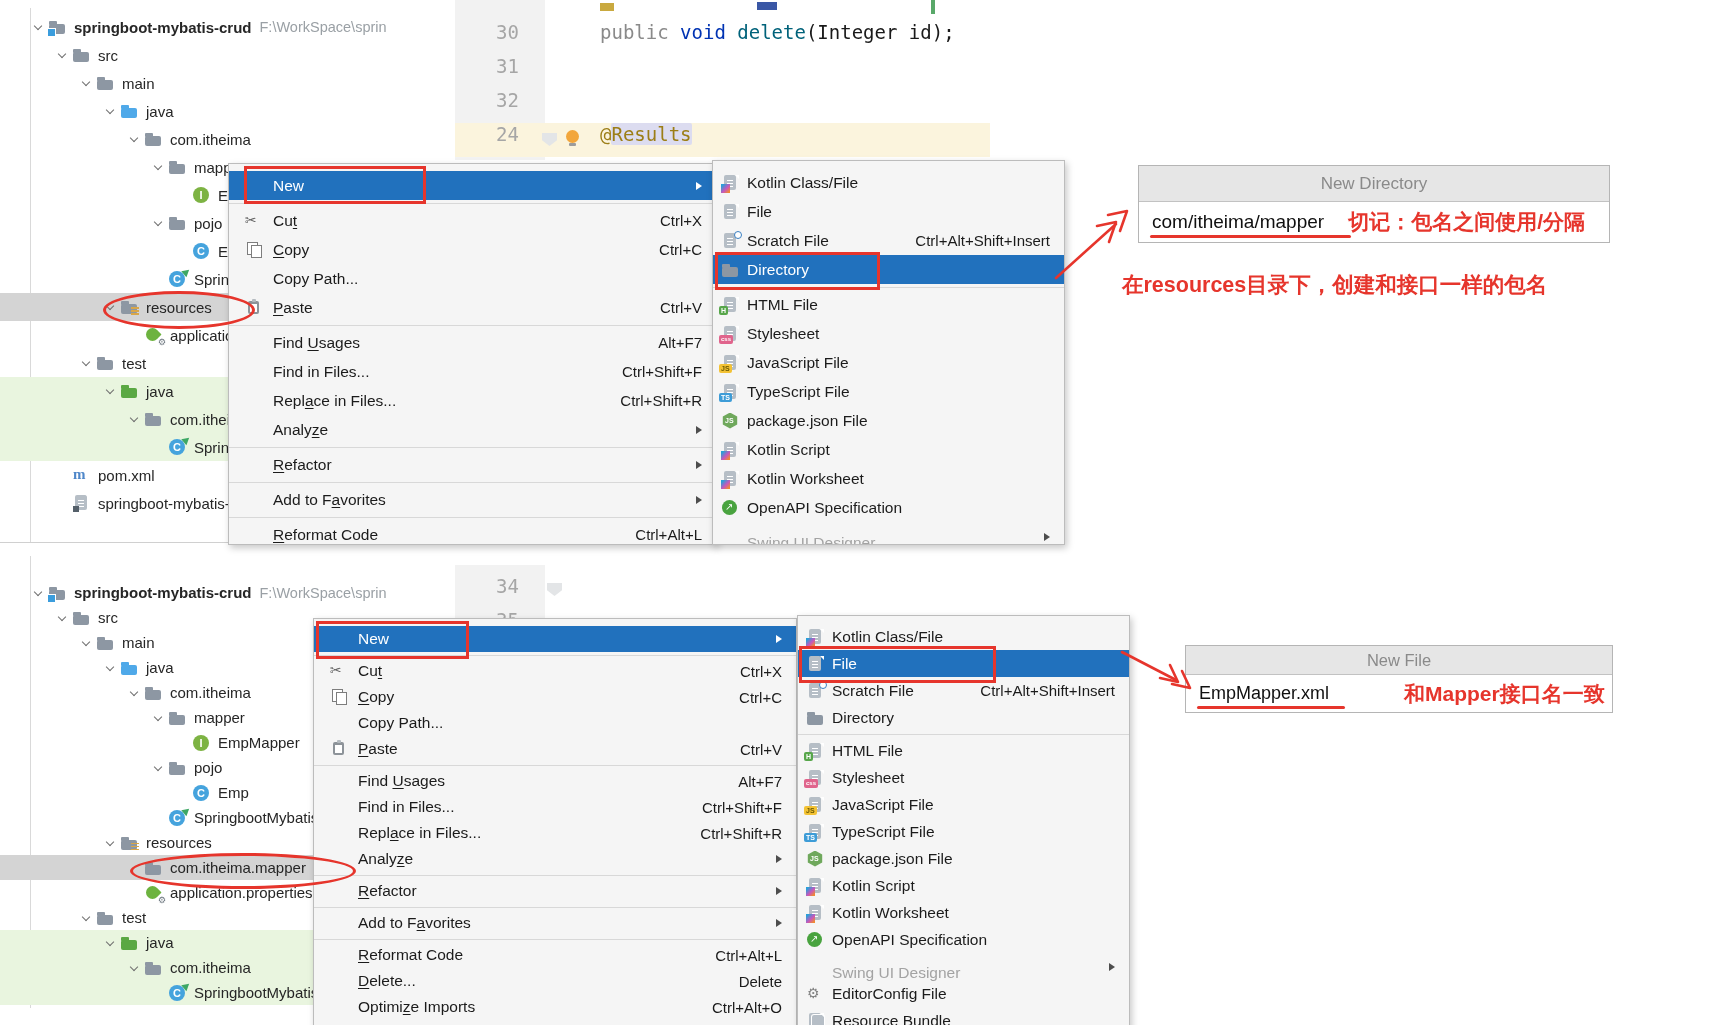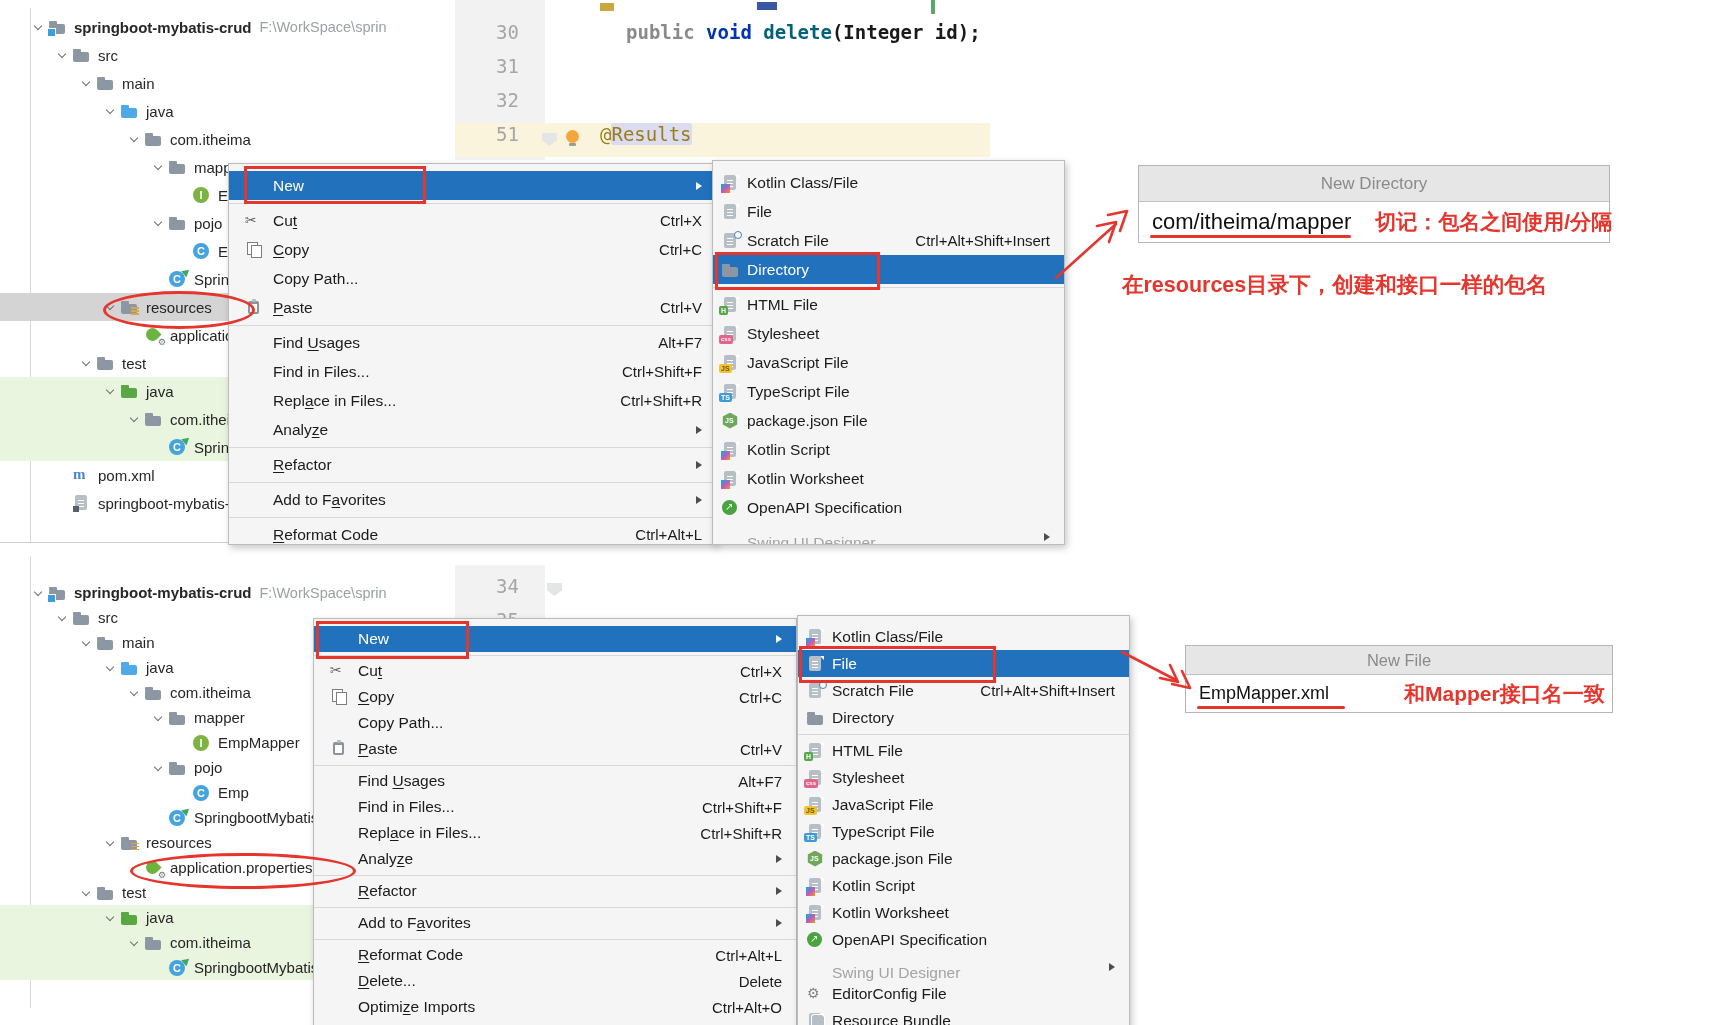--- a/index.html
+++ b/index.html
@@ -277,24 +277,24 @@
   
   <div class="gutter" style="left:455px;top:0;width:90px;height:160px;"></div>
   <div class="deco" style="left:600px;top:3px;width:14px;height:8px;background:#c9a93f;"></div>
   <div class="deco" style="left:757px;top:2px;width:20px;height:8px;background:#3a57a5;"></div>
   <div class="deco" style="left:931px;top:0;width:4px;height:14px;background:#59a869;"></div>
   <div class="creamline" style="left:455px;top:123px;width:535px;height:34px;"></div>
   <div class="pent" style="left:542px;top:133px;"></div>
   <span class="tic abs" style="left:564px;top:130px;z-index:4;"><i class="blb"></i><i class="blb-b"></i></span>
   <div id="editor-top">
       <div class="gnum" style="top: 21px;">30</div>
-      <div class="cline" style="left: 626px; top: 21px; font-weight: bold;"><span style="color: rgb(138, 138, 138);">public </span><span style="color: rgb(0, 51, 179);">void </span><span style="color: rgb(0, 98, 122);">delete</span><span style="color: rgb(26, 26, 26);">(Integer id);</span></div>
+      <div class="cline" style="left: 600px; top: 21px;"><span style="color: rgb(138, 138, 138);">public </span><span style="color: rgb(0, 51, 179);">void </span><span style="color: rgb(0, 98, 122);">delete</span><span style="color: rgb(26, 26, 26);">(Integer id);</span></div>
       <div class="gnum" style="top: 55px;">31</div>
       <div class="gnum" style="top: 89px;">32</div>
-      <div class="gnum" style="top: 123px;">51</div>
+      <div class="gnum" style="top: 123px;">24</div>
       <div class="cline" style="left: 600px; top: 123px;"><span style="color: rgb(156, 126, 23);">@</span><span class="hlseg" style="color: rgb(156, 126, 23);">Results</span></div>
     </div>
 
   
   <div id="menu-top" class="menu m29 z20" style="left:228px;top:163px;width:489px;height:382px;">
       <div class="mrow sel">
         <span class="mic"></span>
         <span class="mlb">New</span>
         <span class="marr"></span>
       </div>
@@ -487,21 +487,21 @@
       <path d="M10 80 L70 26"></path>
       <path d="M70 24 L51 28 M70 24 L63 44"></path>
       <path d="M81 13 L62 17 M81 13 L74 33"></path>
     </g>
   </svg>
 
   
   <div class="dlg" style="left:1138px;top:165px;width:472px;">
     <div class="dlg-h" style="height:35px;line-height:35px;font-size:17px;">New Directory</div>
     <div class="dlg-b" style="height:40px;padding-left:13px;">
-      <span class="dlg-v" style="font-size:22px;">com/itheima/mapper</span>
+      <span class="dlg-v" style="font-size:19px;">com/itheima/mapper</span>
       <span class="dlg-a" style="font-size:21px;margin-left:24px;">切记：包名之间使用/分隔</span>
       <i class="red-underline" style="left:11px;top:33px;width:201px;"></i>
     </div>
   </div>
   <div class="rednote" style="left:1122px;top:270px;">在resources目录下，创建和接口一样的包名</div>
 
   
   <div class="vline" style="left:30px;top:556px;height:452px;"></div>
   <div id="tree-bot" class="tree tree-bot" style="top:580px;">
       <div class="trow" style="padding-left: 34px;">
@@ -585,20 +585,28 @@
         <span class="tlb">SpringbootMybatisCrudApplication</span>
       </div>
       <div class="trow" style="padding-left: 106px;">
         <span class="chv down"></span>
         <span class="tic resources-folder-icon">
           <i class="f-tab"></i>
           <i class="f-body"></i>
           <i class="r-str"></i>
         </span>
         <span class="tlb">resources</span>
+      </div>
+      <div class="trow selrow" style="padding-left: 130px;">
+        <span class="chv"></span>
+        <span class="tic folder-icon">
+          <i class="f-tab"></i>
+          <i class="f-body"></i>
+        </span>
+        <span class="tlb">com.itheima.mapper</span>
       </div>
       <div class="trow" style="padding-left: 130px;">
         <span class="chv"></span>
         <span class="tic spring-config-icon">
           <i class="leaf"></i>
           <i class="gdot">⚙</i>
         </span>
         <span class="tlb">application.properties</span>
       </div>
       <div class="trow" style="padding-left: 82px;">

